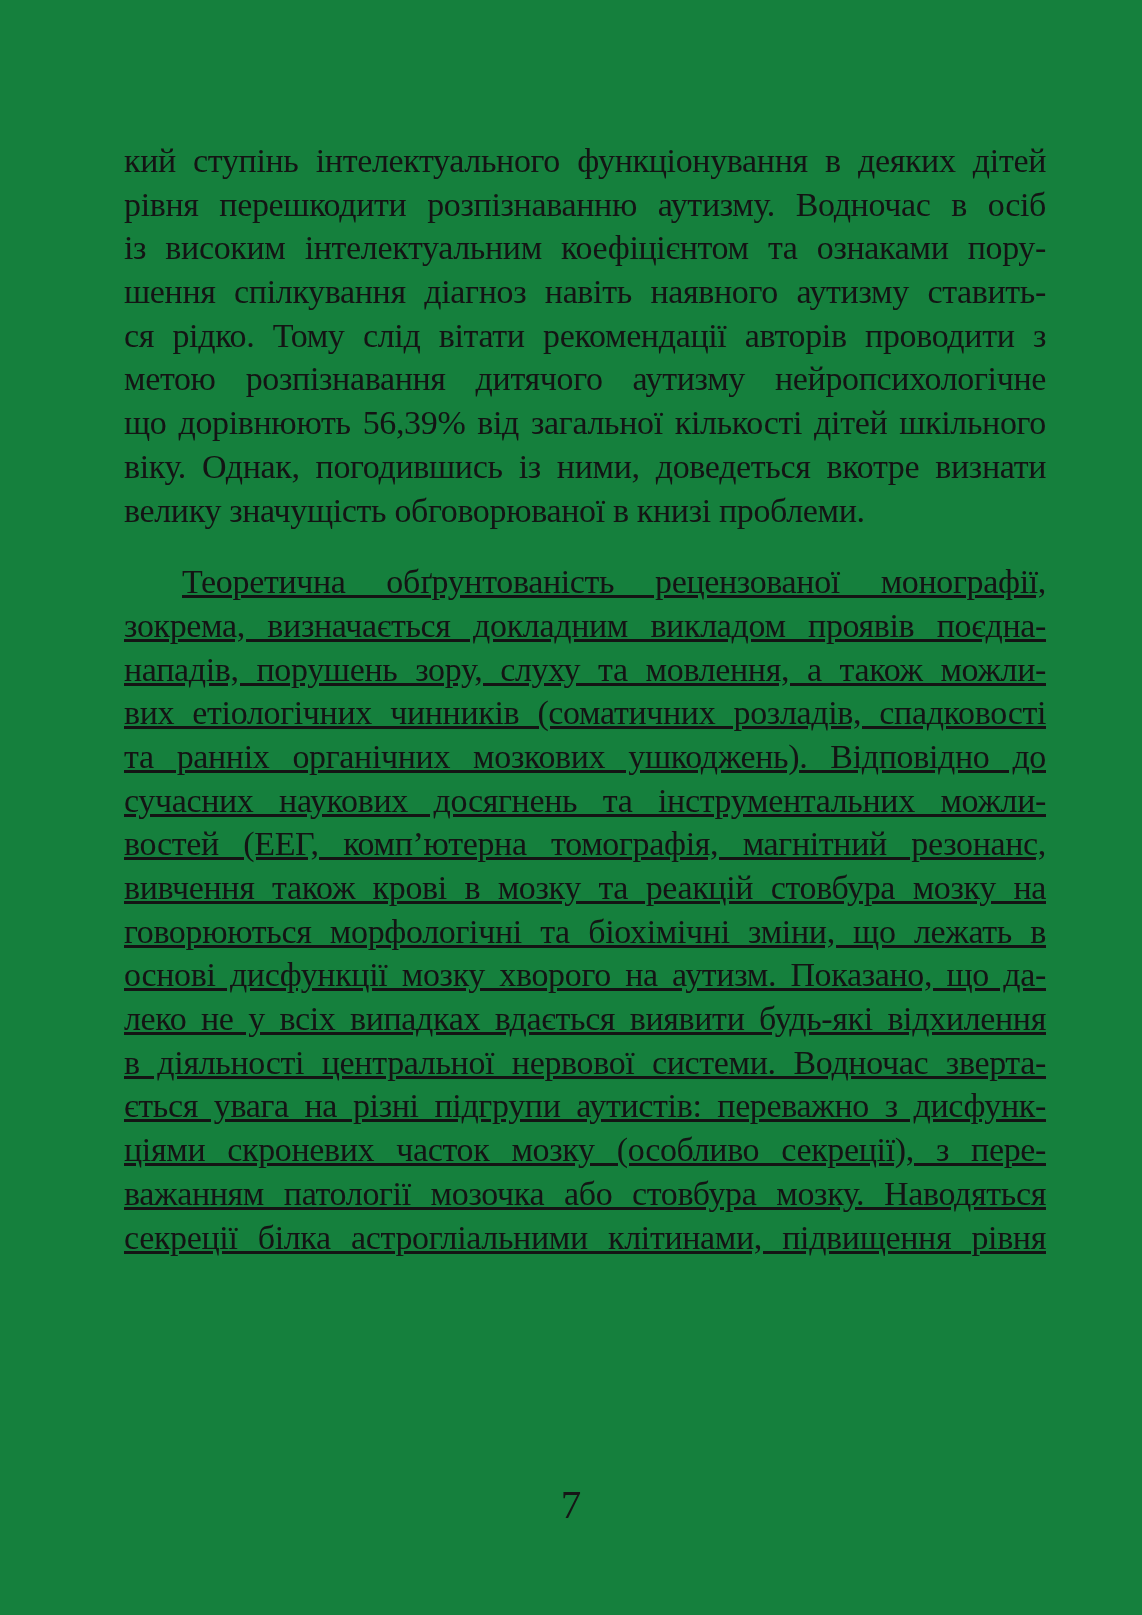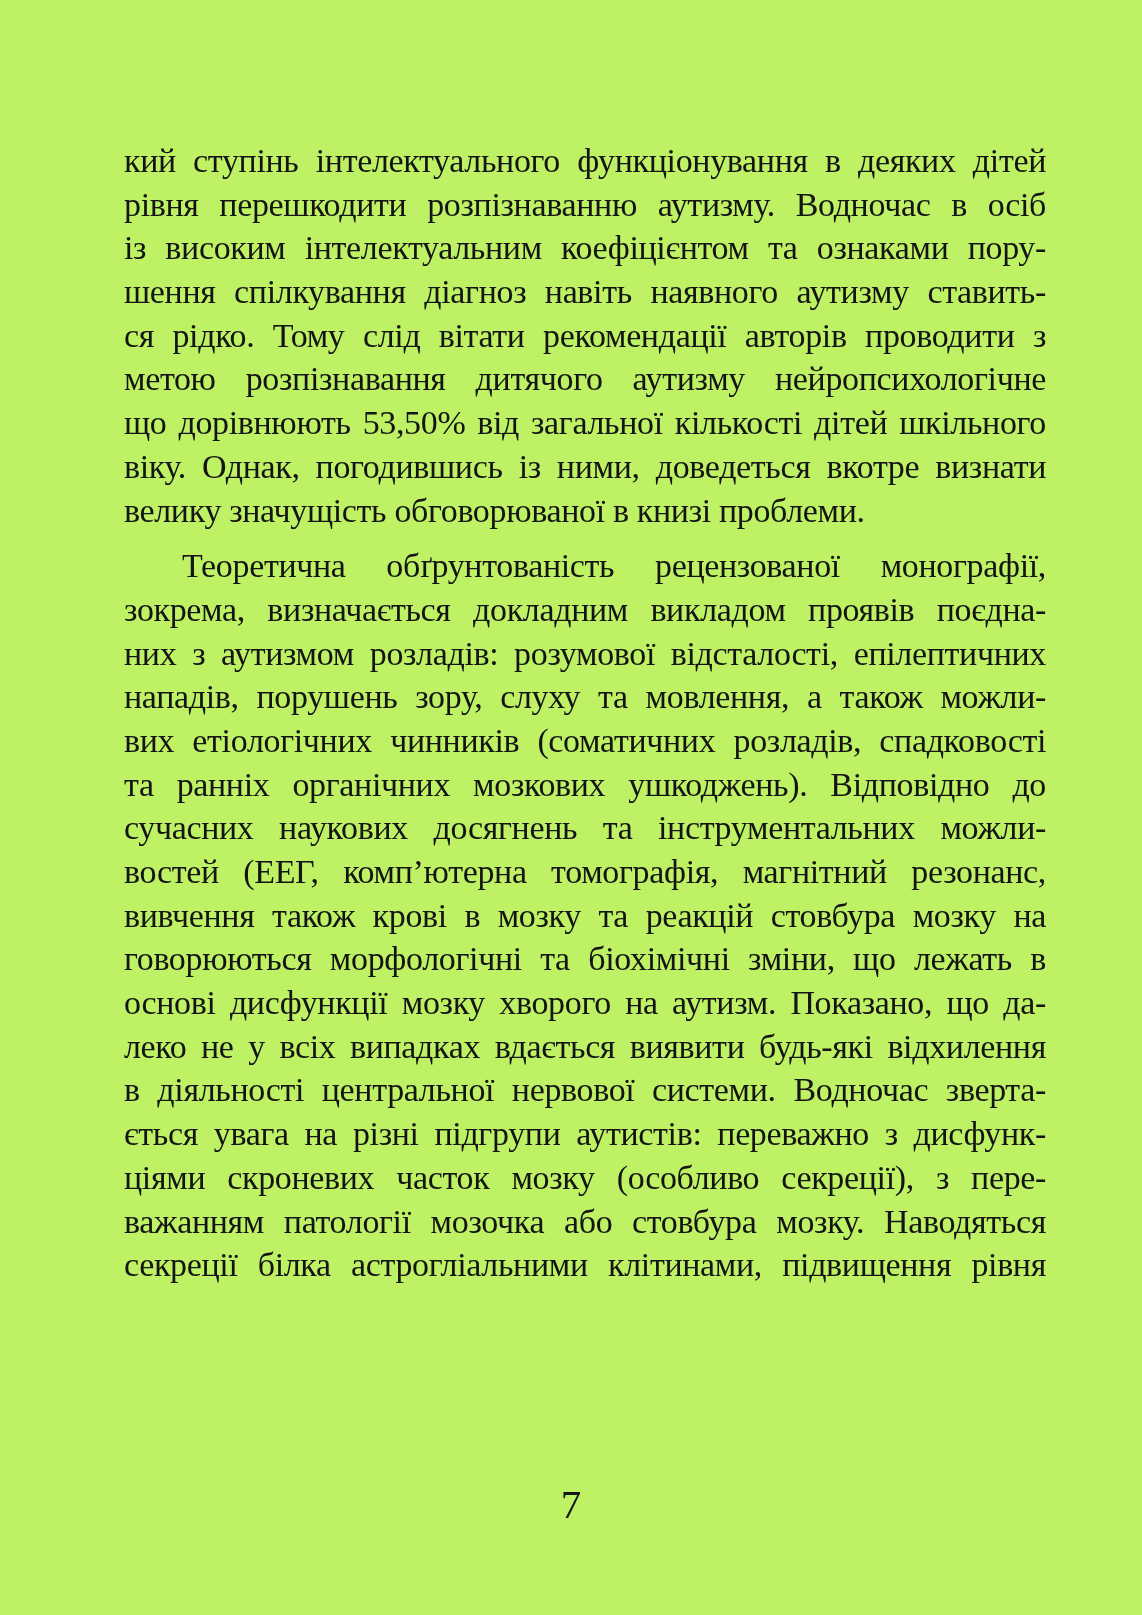--- a/index.html
+++ b/index.html
@@ -4,36 +4,36 @@
 <style>
   html, body {
     margin: 0;
     padding: 0;
     background: #ffffff;
   }
   .page {
     position: relative;
     width: 1142px;
     height: 1615px;
-    background: #bef264;
+    background: #15803d;
     color: #141414;
     font-family: "Liberation Serif", "DejaVu Serif", serif;
     overflow: hidden;
   }
   .text-block {
     position: absolute;
     left: 124px;
     top: 139px;
     width: 922px;
     font-size: 34px;
     line-height: 43.7px;
     letter-spacing: -0.35px;
   }
   .paragraph { margin: 0; padding: 0; }
-  .paragraph + .paragraph { margin-top: 12px; }
+  .paragraph + .paragraph { margin-top: 28px; text-decoration: underline; }
   .line {
     text-align: justify;
     text-align-last: justify;
     height: 43.7px;
   }
   .line.flush-left {
     text-align-last: left;
   }
   .line.first-indent {
     padding-left: 58px;
@@ -56,29 +56,28 @@
 
   <div class="text-block">
 
     <div class="paragraph">
       <div class="line">кий ступінь інтелектуального функціонування в деяких дітей</div>
       <div class="line">рівня перешкодити розпізнаванню аутизму. Водночас в осіб</div>
       <div class="line">із високим інтелектуальним коефіцієнтом та ознаками пору-</div>
       <div class="line">шення спілкування діагноз навіть наявного аутизму ставить-</div>
       <div class="line">ся рідко. Тому слід вітати рекомендації авторів проводити з</div>
       <div class="line">метою розпізнавання дитячого аутизму нейропсихологічне</div>
-      <div class="line">що дорівнюють 53,50% від загальної кількості дітей шкільного</div>
+      <div class="line">що дорівнюють 56,39% від загальної кількості дітей шкільного</div>
       <div class="line">віку. Однак, погодившись із ними, доведеться вкотре визнати</div>
       <div class="line flush-left">велику значущість обговорюваної в книзі проблеми.</div>
     </div>
 
     <div class="paragraph">
       <div class="line first-indent">Теоретична обґрунтованість рецензованої монографії,</div>
       <div class="line">зокрема, визначається докладним викладом проявів поєдна-</div>
-      <div class="line">них з аутизмом розладів: розумової відсталості, епілептичних</div>
       <div class="line">нападів, порушень зору, слуху та мовлення, а також можли-</div>
       <div class="line">вих етіологічних чинників (соматичних розладів, спадковості</div>
       <div class="line">та ранніх органічних мозкових ушкоджень). Відповідно до</div>
       <div class="line">сучасних наукових досягнень та інструментальних можли-</div>
       <div class="line">востей (ЕЕГ, комп’ютерна томографія, магнітний резонанс,</div>
       <div class="line">вивчення також крові в мозку та реакцій стовбура мозку на</div>
       <div class="line">говорюються морфологічні та біохімічні зміни, що лежать в</div>
       <div class="line">основі дисфункції мозку хворого на аутизм. Показано, що да-</div>
       <div class="line">леко не у всіх випадках вдається виявити будь-які відхилення</div>
       <div class="line">в діяльності центральної нервової системи. Водночас зверта-</div>

